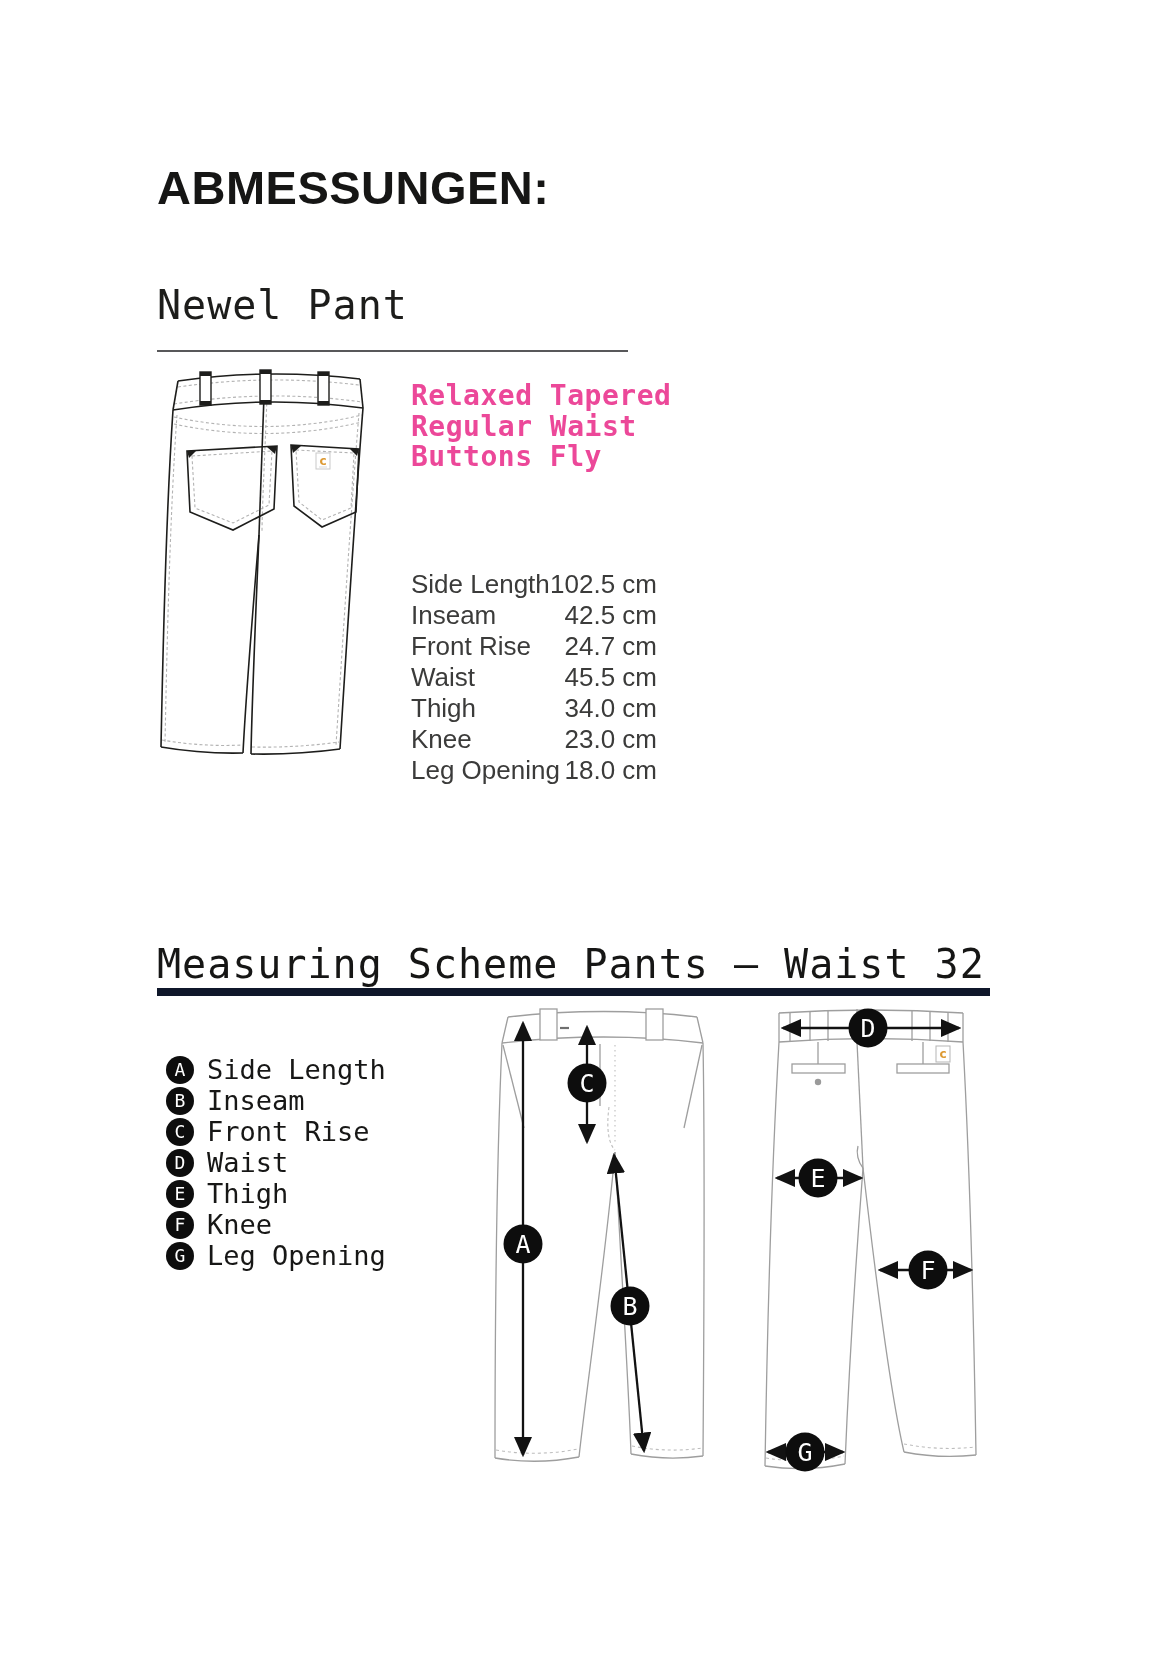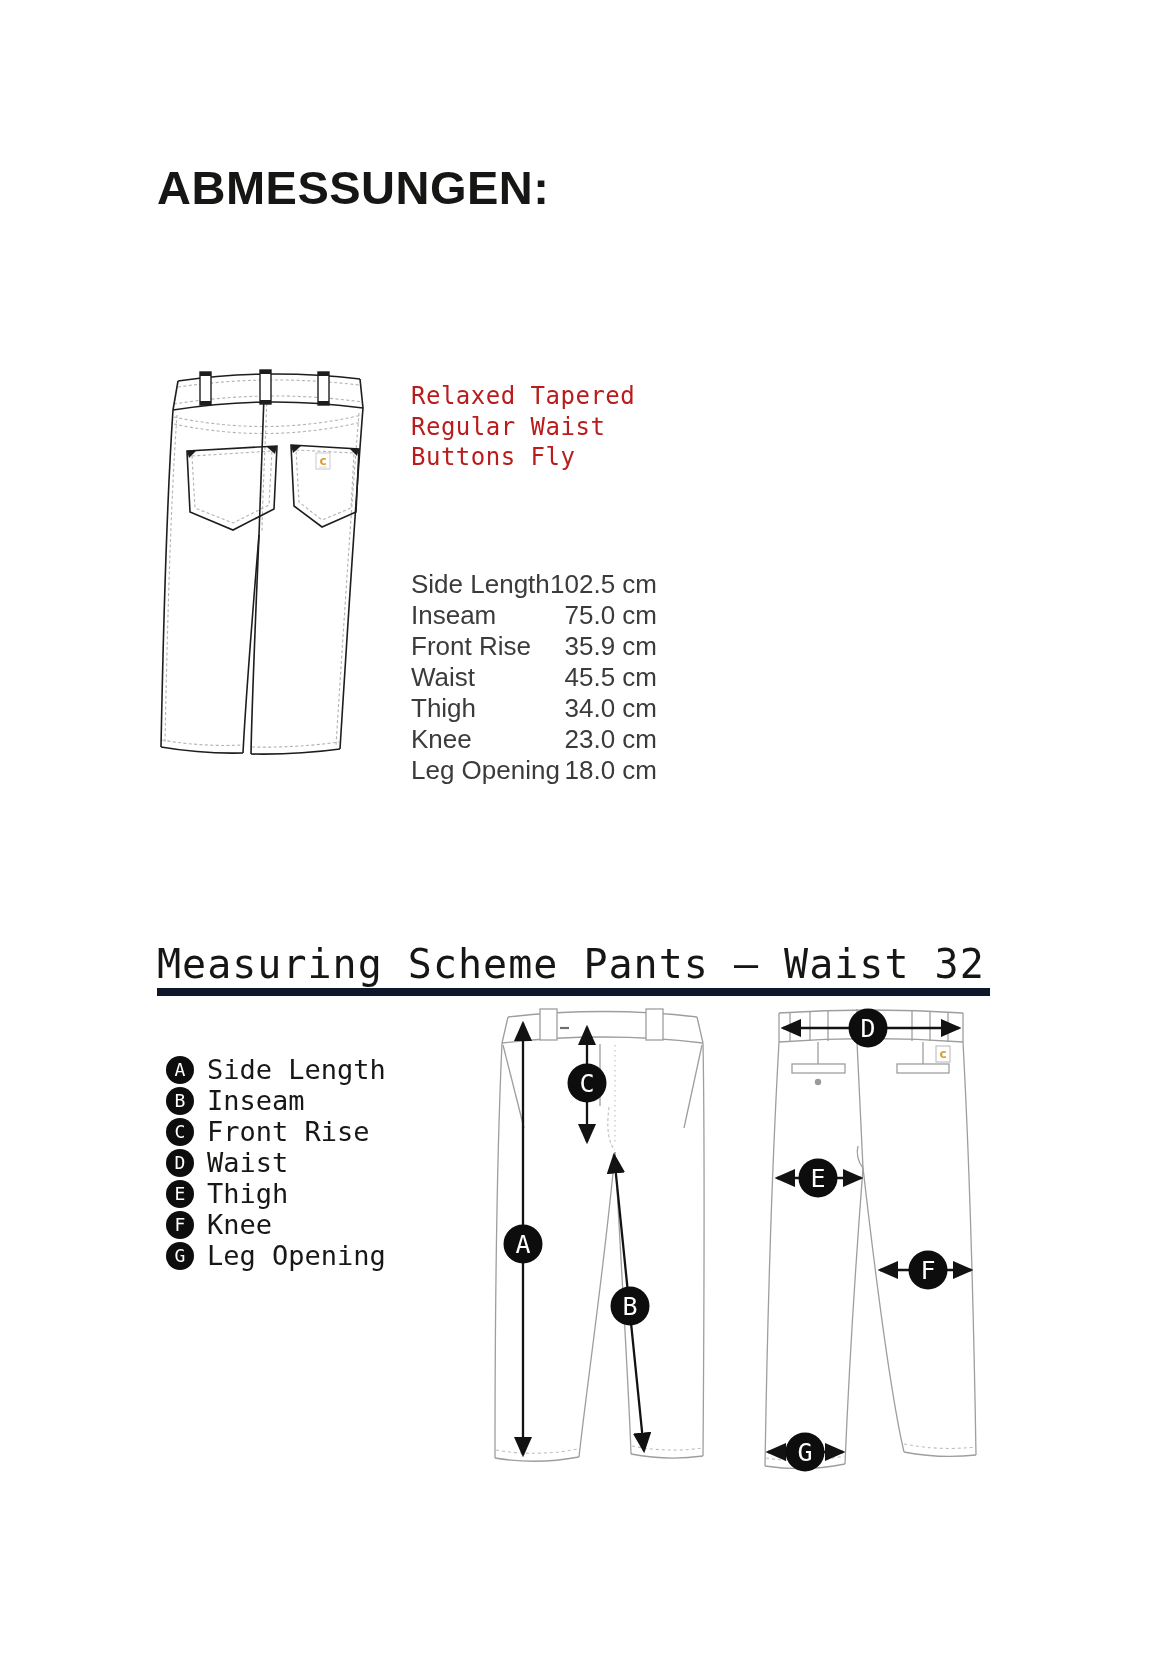--- a/index.html
+++ b/index.html
@@ -7,21 +7,21 @@
         font-family:"Liberation Sans",sans-serif;color:#1d1d1b;}
   .abs{position:absolute;}
 
   .main-title{left:157px;top:160px;font-size:47px;font-weight:bold;letter-spacing:.5px;color:#161615;}
 
   .product-heading{left:157px;top:282px;width:471px;height:68px;
     font-family:"DejaVu Sans Mono",monospace;font-size:40px;letter-spacing:1px;color:#1d1d1b;
     border-bottom:2px solid #58585a;}
 
   .features{left:411px;top:381px;font-family:"DejaVu Sans Mono",monospace;
-    font-size:24px;line-height:30.6px;color:#b91c1c;letter-spacing:.5px;}
+    font-size:28px;line-height:30.6px;color:#ec4899;letter-spacing:.5px;font-weight:bold;}
 
   .meas-table{left:411px;top:569px;width:246px;font-size:26px;line-height:31px;color:#3b3b3a;}
   .meas-row{display:flex;justify-content:space-between;}
   .meas-row .val{text-align:center;}
 
   .scheme-heading{left:157px;top:941px;width:833px;height:47px;
     font-family:"DejaVu Sans Mono",monospace;font-size:40px;letter-spacing:1px;color:#161615;
     border-bottom:8px solid #0f172a;white-space:nowrap;}
 
   .legend{left:166px;top:1054px;font-family:"DejaVu Sans Mono",monospace;font-size:27px;color:#171716;}
@@ -34,20 +34,21 @@
   svg text.badge-letter{font-family:"DejaVu Sans Mono",monospace;font-size:25px;fill:#ffffff;text-anchor:middle;}
   svg text.logo-c{font-family:"DejaVu Sans",sans-serif;font-weight:bold;text-anchor:middle;}
 </style>
 </head>
 <body>
 
 <div class="page">
 
   <div class="abs main-title">ABMESSUNGEN:</div>
 
+  <div class="abs product-heading">Newel Pant</div>
 
   <svg class="abs" style="left:158px;top:363px;" width="212" height="392" viewBox="0 0 212 392">
 
     <g stroke="#b3b3b3" stroke-width="1.1" fill="none" stroke-dasharray="3,2.4">
       <path d="M20,24 Q110,11 201,22"></path>
       <path d="M16,41 Q110,26 204,39"></path>
       <path d="M16,54 Q110,74 204,52"></path>
       <path d="M16,61 Q110,81 204,59"></path>
       <path d="M19,52 C12,150 9,280 7,380"></path>
       <path d="M201,50 C192,160 184,290 178,382"></path>
@@ -110,25 +111,25 @@
     <div>Buttons Fly</div>
   </div>
 
   <div class="abs meas-table">
     <div class="meas-row">
       <span class="lbl">Side Length</span>
       <span class="val">102.5 cm</span>
     </div>
     <div class="meas-row">
       <span class="lbl">Inseam</span>
-      <span class="val">75.0 cm</span>
+      <span class="val">42.5 cm</span>
     </div>
     <div class="meas-row">
       <span class="lbl">Front Rise</span>
-      <span class="val">35.9 cm</span>
+      <span class="val">24.7 cm</span>
     </div>
     <div class="meas-row">
       <span class="lbl">Waist</span>
       <span class="val">45.5 cm</span>
     </div>
     <div class="meas-row">
       <span class="lbl">Thigh</span>
       <span class="val">34.0 cm</span>
     </div>
     <div class="meas-row">

